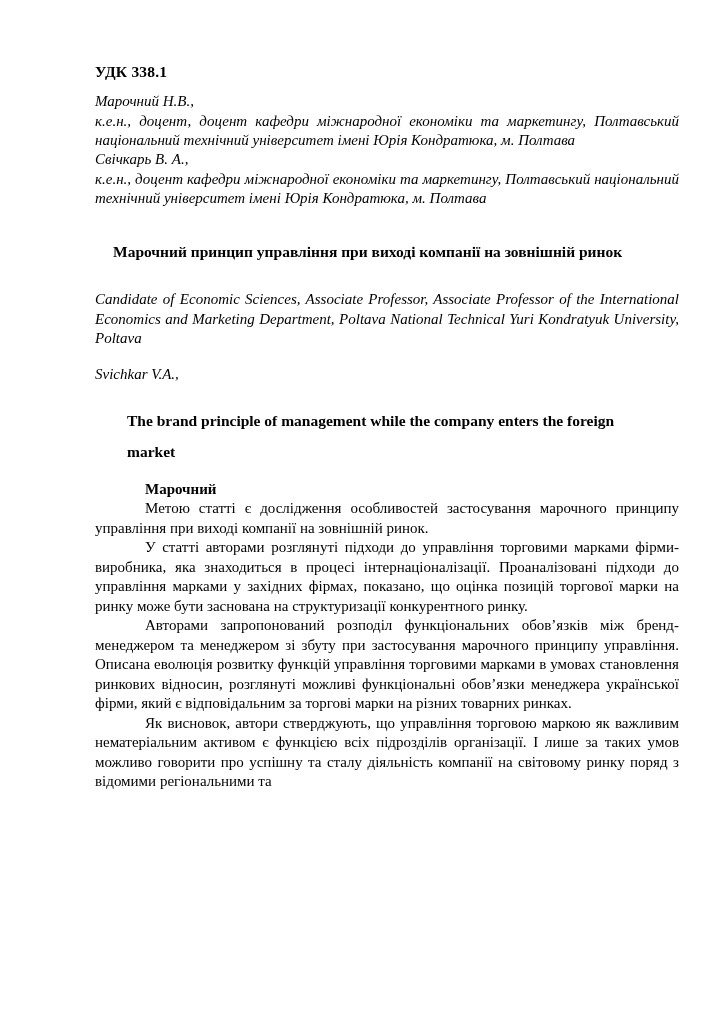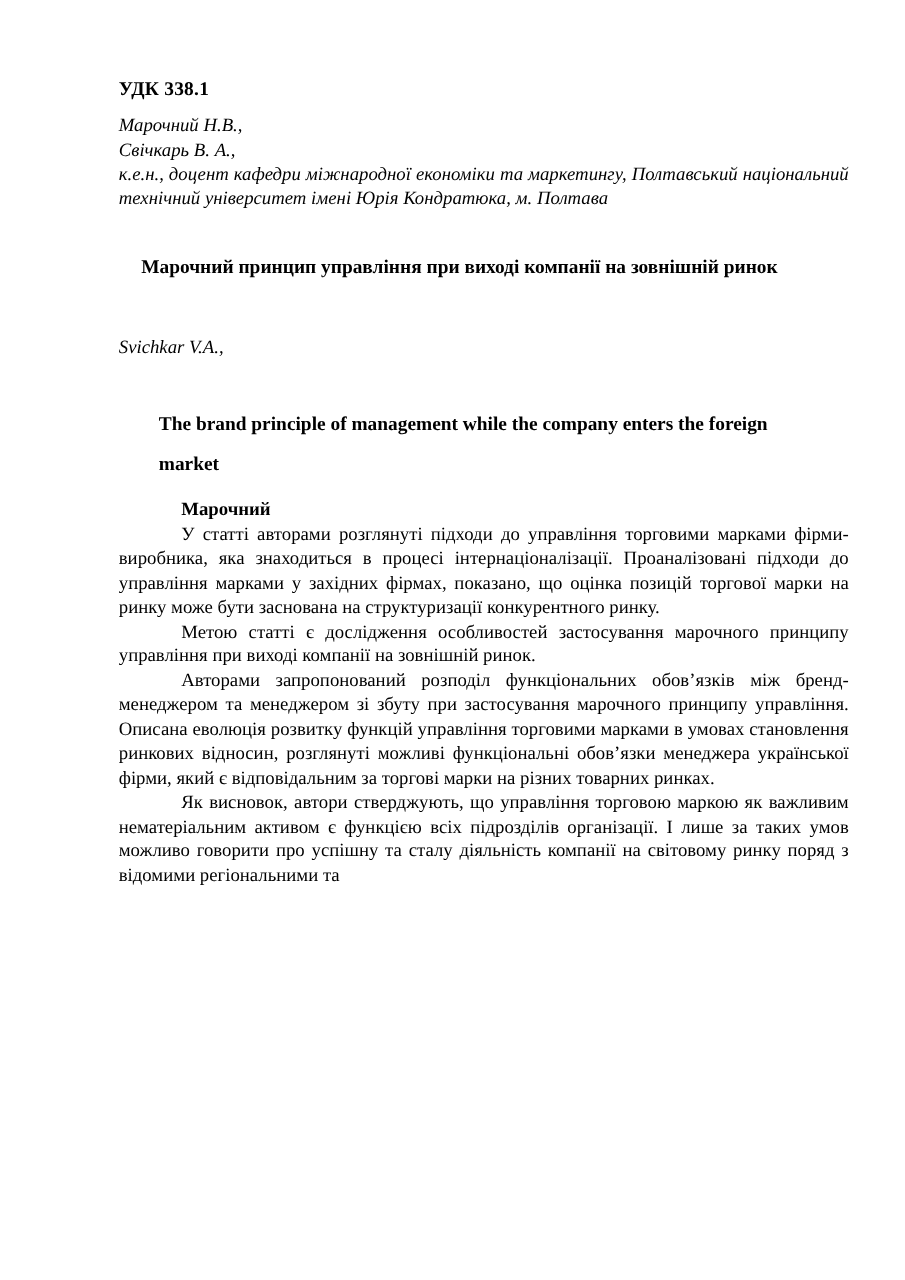--- a/index.html
+++ b/index.html
@@ -58,21 +58,21 @@
     font-size: 15.5px;
     line-height: 2.05;
     margin: 0;
     padding: 0 18px;
   }
   .title-ua {
     margin-top: 28px;
     margin-bottom: 22px;
   }
   .title-en {
-    margin-top: 36px;
+    margin-top: 20px;
     margin-bottom: 12px;
     padding: 0 32px;
   }
 
   
   .abstract-heading {
     font-weight: bold;
     font-size: 15px;
     margin: 0;
     padding-left: 50px;
@@ -91,34 +91,36 @@
 </style>
 </head>
 <body>
 
 <div class="page">
   <div class="content">
 
     <p class="udc">УДК 338.1</p>
 
     <p class="author-name">Марочний Н.В.,</p>
+    <p class="author-block">к.е.н., доцент, доцент кафедри міжнародної економіки та маркетингу, Полтавський національний технічний університет імені Юрія Кондратюка, м. Полтава</p>
 
     <p class="author-name">Свічкарь В. А.,</p>
     <p class="author-block">к.е.н., доцент кафедри міжнародної економіки та маркетингу, Полтавський національний технічний університет імені Юрія Кондратюка, м. Полтава</p>
 
     <h1 class="doc-title title-ua">Марочний принцип управління при виході компанії на зовнішній ринок</h1>
 
+    <p class="author-block">Candidate of Economic Sciences, Associate Professor, Associate Professor of the International Economics and Marketing Department, Poltava National Technical Yuri Kondratyuk University, Poltava</p>
 
     <div class="spacer-md"></div>
 
     <p class="author-name">Svichkar V.A.,</p>
 
     <h2 class="doc-title title-en">The brand principle of management while the company enters the foreign market</h2>
 
     <p class="abstract-heading">Марочний</p>
 
+    <p class="abstract-para">Метою статті є дослідження особливостей застосування марочного принципу управління при виході компанії на зовнішній ринок.</p>
     <p class="abstract-para">У статті авторами  розглянуті підходи до управління торговими марками фірми-виробника, яка знаходиться в процесі інтернаціоналізації. Проаналізовані підходи до управління марками у західних фірмах, показано, що оцінка позицій торгової марки на ринку може бути заснована на структуризації конкурентного ринку.</p>
-    <p class="abstract-para">Метою статті є дослідження особливостей застосування марочного принципу управління при виході компанії на зовнішній ринок.</p>
     <p class="abstract-para">Авторами запропонований розподіл функціональних обов’язків між бренд-менеджером та  менеджером зі збуту при застосування марочного принципу управління. Описана еволюція розвитку функцій управління торговими  марками в умовах становлення ринкових  відносин, розглянуті можливі функціональні  обов’язки менеджера української  фірми, який є відповідальним за  торгові  марки на різних товарних ринках.</p>
     <p class="abstract-para">Як висновок, автори стверджують,  що управління торговою маркою як важливим нематеріальним активом є функцією всіх підрозділів організації. І лише за таких умов можливо говорити про успішну та сталу діяльність компанії  на  світовому  ринку  поряд  з  відомими  регіональними  та</p>
 
   </div>
 </div>
 
 </body></html>

